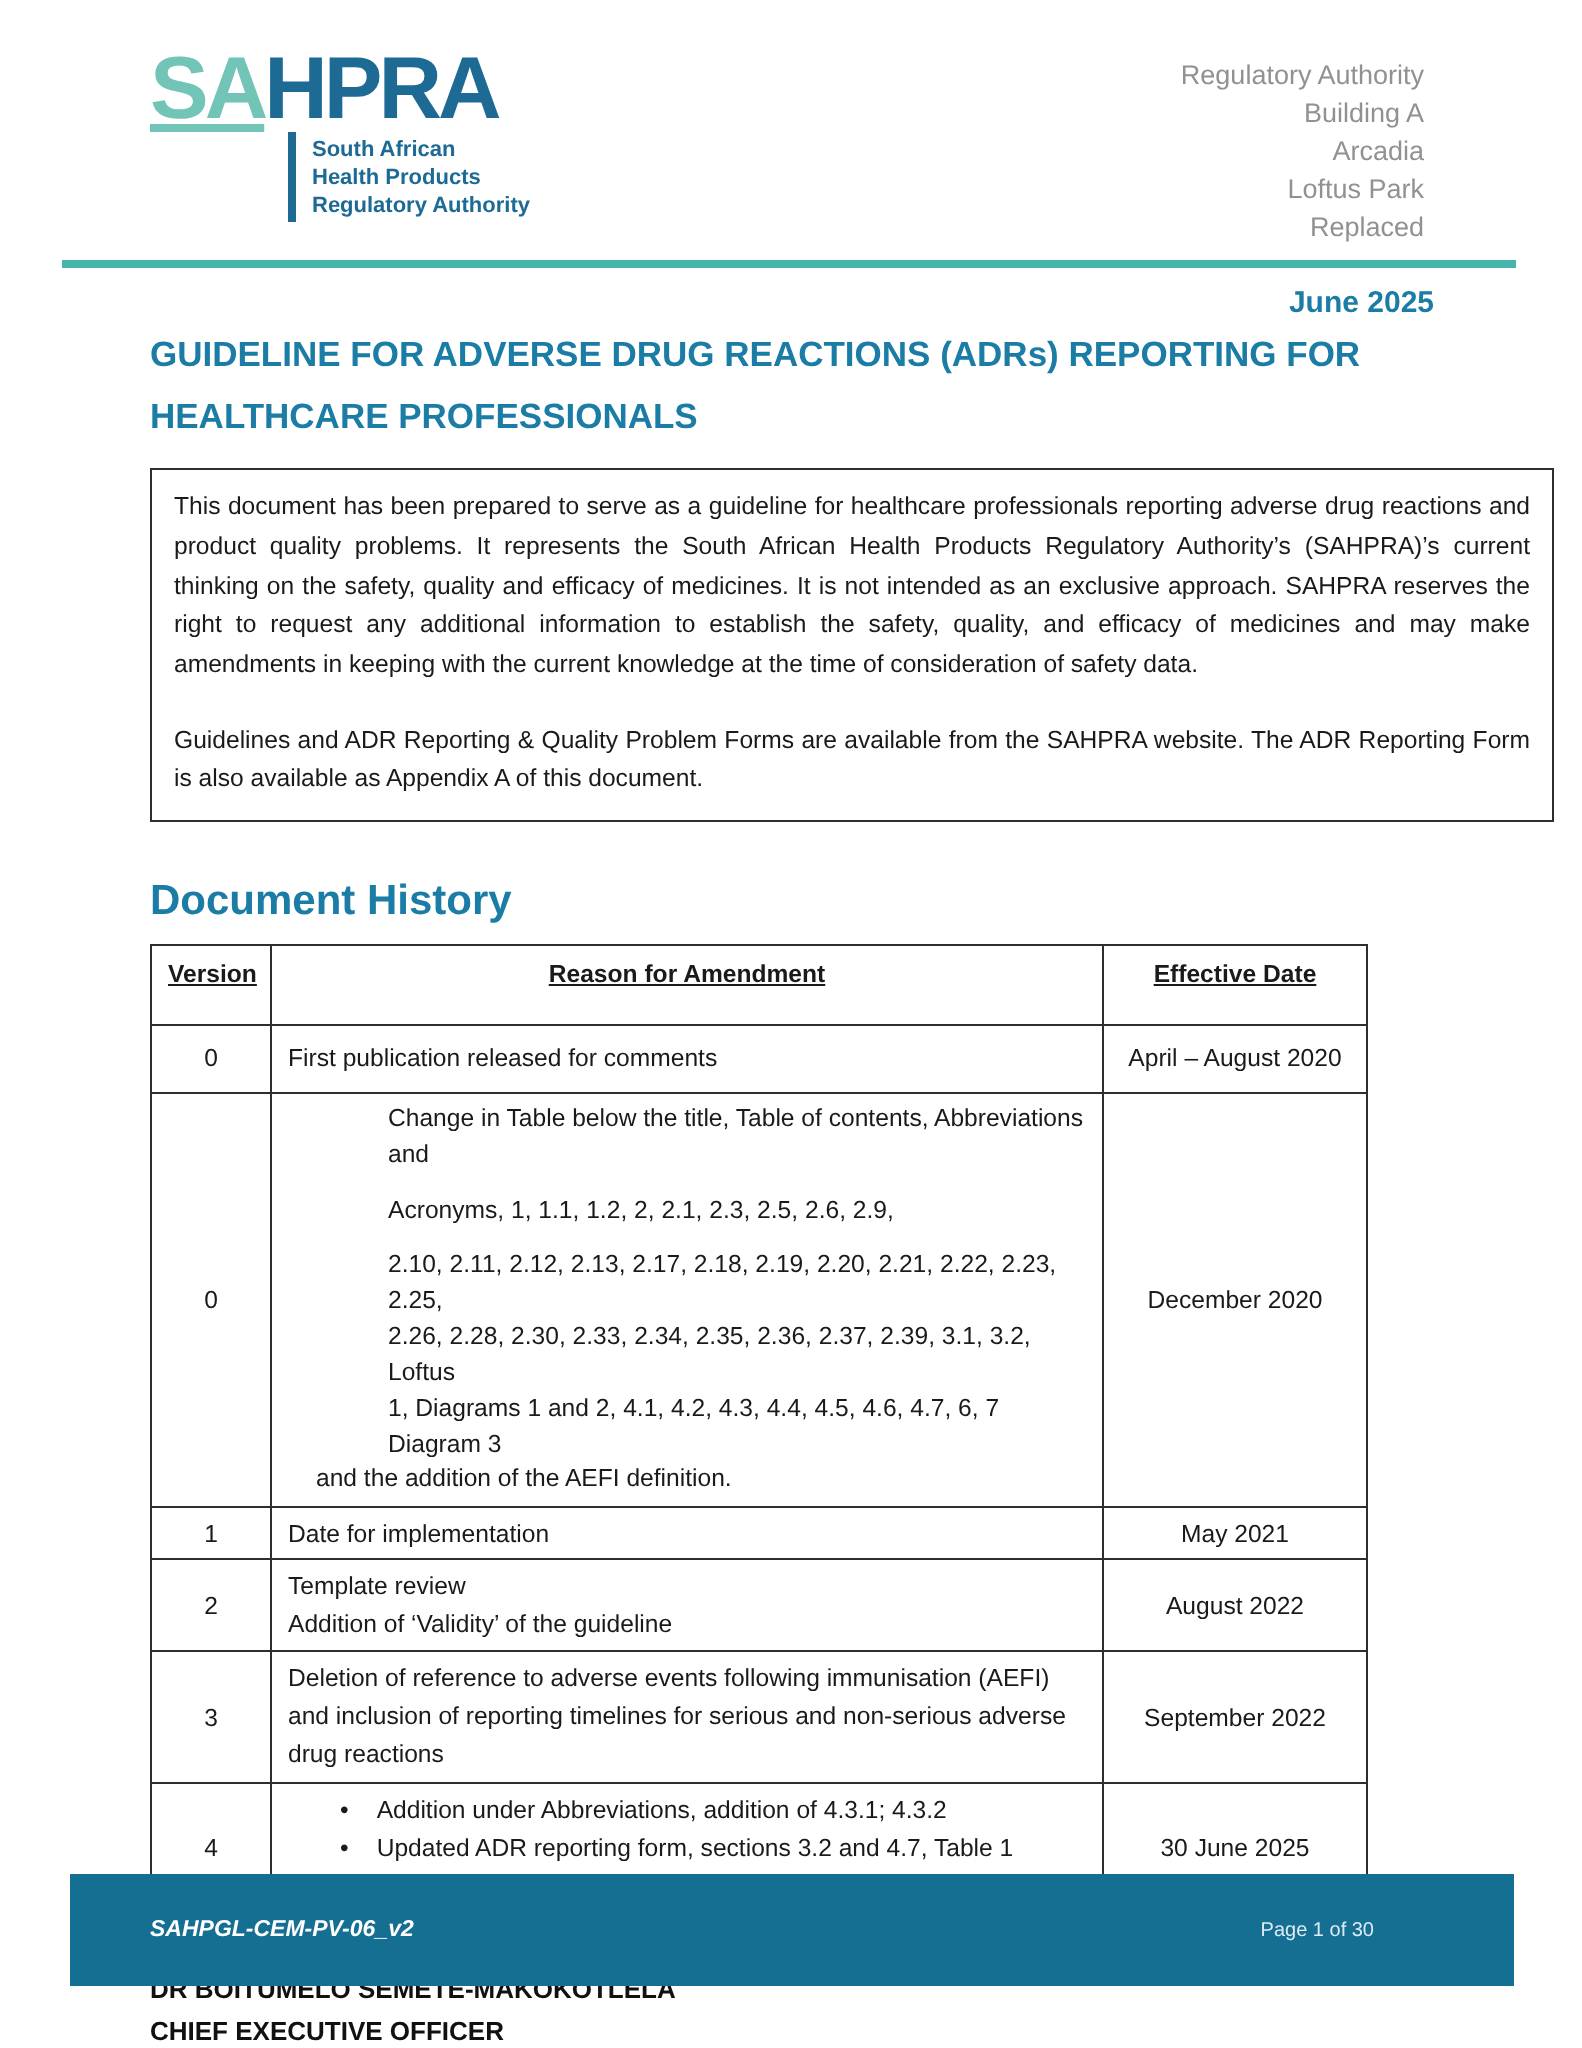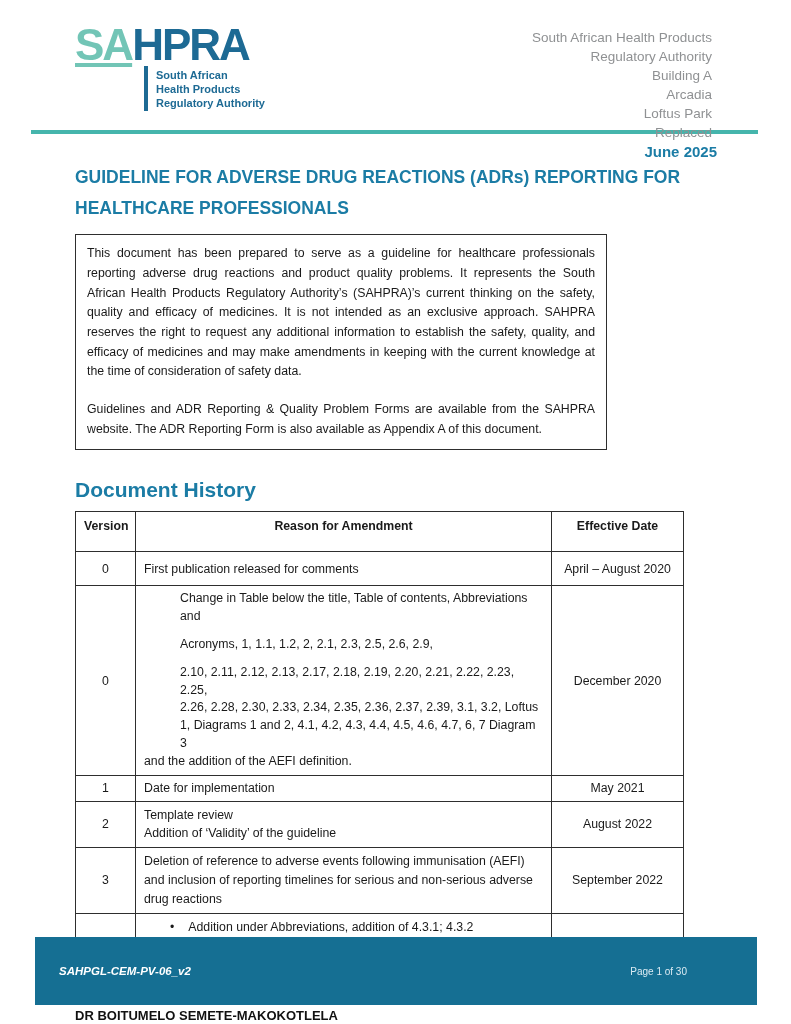--- a/index.html
+++ b/index.html
@@ -30,51 +30,51 @@
   .logo-sub{display:flex;margin-left:69px;margin-top:0px;justify-content:space-between;}
   .logo-bar{width:4px;background:var(--logo-blue);}
   .logo-lines{margin-left:8px;font-size:11px;font-weight:bold;color:var(--logo-blue);line-height:1.3;padding-top:2px;}
   .address{text-align:right;color:var(--address-gray);font-size:13.5px;line-height:19px;padding-top:4px;}
   
   .divider{margin:4px 33px 0 31px;height:4px;background:var(--teal);}
   .doc-date{margin:9px 74px 0 75px;text-align:right;color:var(--heading-blue);font-weight:bold;font-size:15px;}
   .page-title{margin:2px 40px 0 75px;color:var(--heading-blue);font-weight:bold;font-size:17.5px;line-height:1.75;}
   
   .intro-box{
-    margin:11px 0 0 75px;width:532px;
+    margin:11px 0 0 75px;width:702px;
     border:1px solid var(--border-dark);
     padding:9px 11px 10px 11px;
     font-size:12.3px;line-height:1.6;text-align:justify;
   }
   .intro-box .p2{margin-top:18px;}
   
   .section-heading{margin:28px 0 9px 75px;color:var(--heading-blue);font-size:21px;font-weight:bold;}
   table.history{margin-left:75px;width:608px;border-collapse:collapse;table-layout:fixed;font-size:12.3px;}
   table.history th,table.history td{border:1px solid var(--border-dark);padding:4px 8px;vertical-align:middle;}
-  table.history th{font-weight:bold;text-align:center;vertical-align:top;height:40px;padding-top:7px;}
+  table.history th{font-weight:bold;text-align:center;vertical-align:top;height:40px;padding-top:7px;text-decoration:underline;}
   col.c-version{width:60px;}
   col.c-reason{width:416px;}
   col.c-date{width:132px;}
   td.version-cell,td.date-cell{text-align:center;}
   tr.r-pub td{height:34px;}
   tr.r-impl td{height:26px;}
   .reason-lines .indent{padding-left:36px;}
   .reason-lines .gap{margin-bottom:10px;}
-  .reason-lines div{line-height:1.45;}
+  .reason-lines div{line-height:1.45;margin-left:14px;}
   .bullets .bullet-row{display:flex;line-height:1.5;}
   .bullets .bullet-row::before{content:"\2022";padding:0 14px 0 26px;}
   .two-line div{line-height:1.5;}
   
   .signature{margin:27px 0 0 75px;font-weight:bold;font-size:13px;line-height:1.65;color:#111;}
   
   .footer-bar{
-    position:absolute;left:35px;top:937px;width:722px;height:68px;
+    position:absolute;left:35px;top:937px;width:722px;height:56px;
     background:var(--footer-blue);
     display:flex;justify-content:space-between;align-items:center;
-    padding:0 70px 0 24px;color:#ffffff;
+    padding:0 70px 0 40px;color:#ffffff;
   }
   .footer-doc-code{font-style:italic;font-weight:bold;font-size:11.5px;}
   .footer-page{font-size:10px;color:#dcebf3;}
 </style>
 </head>
 <body>
 
 <div class="page">
 
   <div class="header">
@@ -83,21 +83,20 @@
       <div class="logo-sub">
         <div class="logo-bar"></div>
         <div class="logo-lines">
           <div>South African</div>
           <div>Health Products</div>
           <div>Regulatory Authority</div>
         </div>
       </div>
     </div>
     <div class="address">
-      <div>South African Health Products</div>
       <div>Regulatory Authority</div>
       <div>Building A</div>
       <div>Arcadia</div>
       <div>Loftus Park</div>
       <div>Replaced</div>
     </div>
   </div>
 
   <div class="divider"></div>
 

